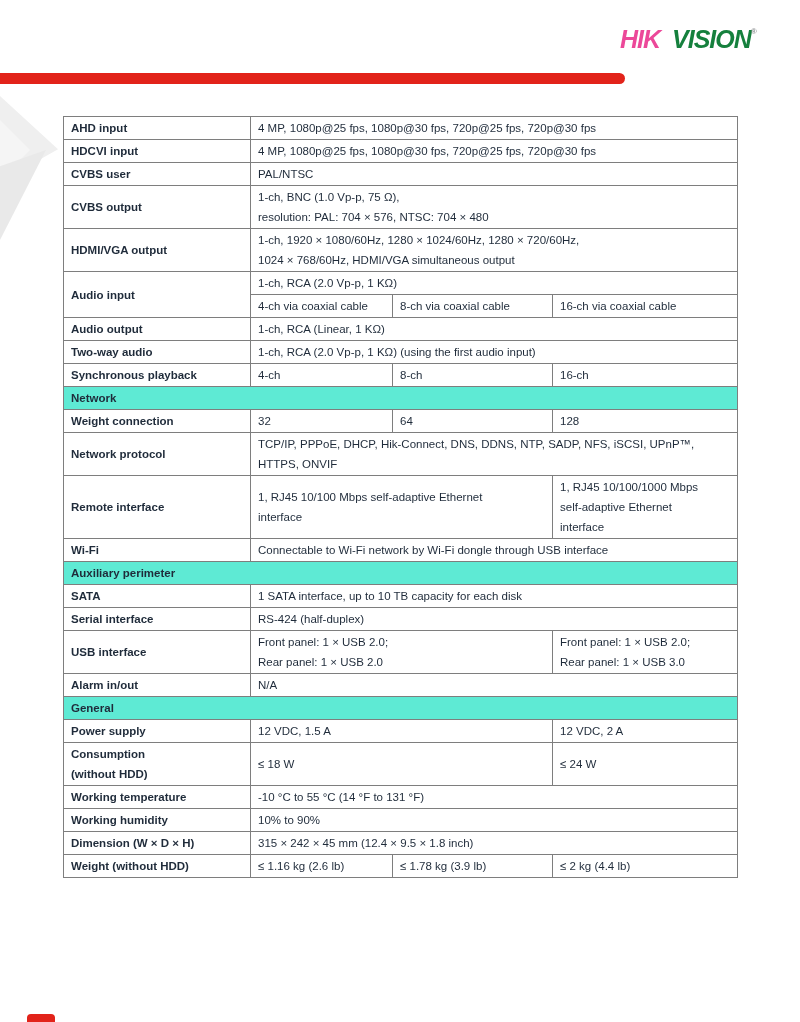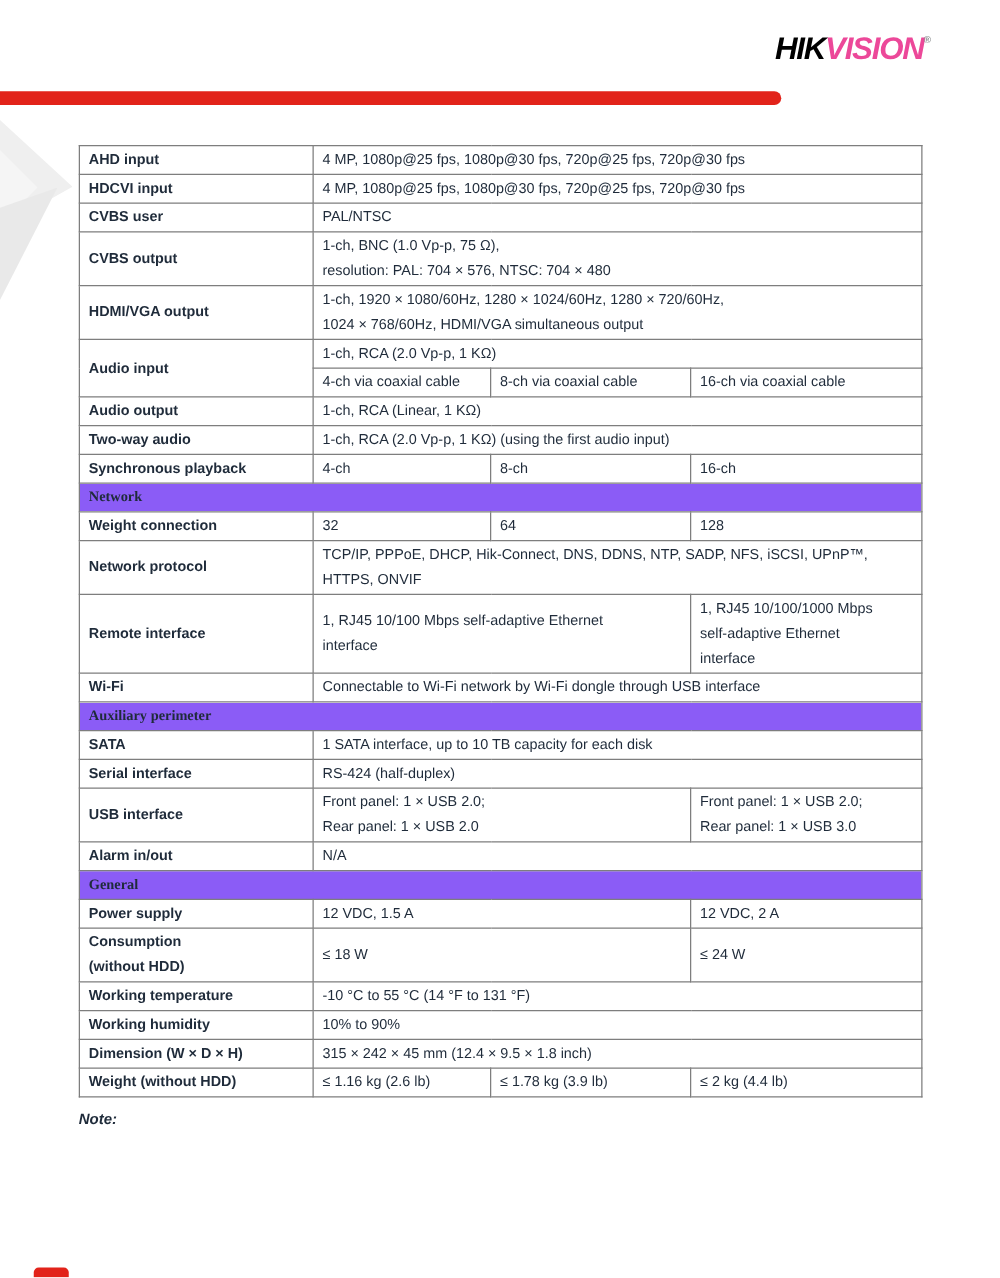--- a/index.html
+++ b/index.html
@@ -3,40 +3,40 @@
 <meta charset="utf-8">
 <style>
   html,body{margin:0;padding:0;background:#ffffff;}
   .page{
     position:relative;width:800px;height:1022px;background:#ffffff;
     font-family:"Liberation Sans",sans-serif;color:#1f2b3a;overflow:hidden;
   }
   
   .redbar{position:absolute;left:0;top:73px;width:625px;height:11px;background:#e2231a;border-radius:0 6px 6px 0;}
   .logo{position:absolute;top:25px;left:620px;font-style:italic;font-weight:bold;font-size:25px;letter-spacing:-1px;white-space:nowrap;}
-  .logo .hik{color:#000000;}
-  .logo .vision{color:#ec4899;}
+  .logo .hik{color:#ec4899;}
+  .logo .vision{color:#15803d;margin-left:12px;}
   .logo .tm{font-size:8px;color:#8f9294;vertical-align:top;letter-spacing:0;position:relative;top:2px;}
   
   .wm{position:absolute;pointer-events:none;}
   .wm1{left:0;top:96px;width:58px;height:86px;background:#efefef;clip-path:polygon(0 0,100% 62%,0 100%);}
   .wm2{left:0;top:150px;width:46px;height:90px;background:#e9e9e9;clip-path:polygon(0 18%,100% 0,0 100%);}
   .wm3{left:0;top:120px;width:30px;height:60px;background:#f5f5f5;clip-path:polygon(0 0,100% 50%,0 100%);}
   
   .spec-table{
     position:absolute;left:63px;top:116px;width:674px;
     border-collapse:collapse;table-layout:fixed;font-size:11.5px;
     border:1.5px solid #6f6f6f;
   }
   .spec-table td{
     border:1px solid #7e7e7e;padding:1px 7px;line-height:20px;
     vertical-align:middle;white-space:pre-line;overflow:hidden;
   }
   .spec-table td.lbl{font-weight:bold;}
-  .spec-table tr.section td{background:#8b5cf6;font-weight:bold;font-family:Liberation Serif, serif;}
+  .spec-table tr.section td{background:#5eead4;font-weight:bold;}
   
   .note{position:absolute;left:63px;top:884px;width:674px;font-size:12px;color:#1f2b3a;}
   .note-title{font-weight:bold;font-style:italic;margin:0 0 6px 0;}
   .note p{margin:0;text-align:justify;line-height:22.5px;}
   
   .footer-dot{position:absolute;left:27px;top:1014px;width:28px;height:8px;background:#e2231a;border-radius:4px 4px 0 0;}
 </style>
 </head>
 <body>
 
@@ -179,18 +179,17 @@
       <tr>
           <td class="lbl">Weight (without HDD)</td>
           <td>≤ 1.16 kg (2.6 lb)</td>
           <td>≤ 1.78 kg (3.9 lb)</td>
           <td>≤ 2 kg (4.4 lb)</td>
         </tr>
     </tbody>
   </table>
 
   <div class="note">
-    <p class="note-title">Note:</p>
   </div>
 
   <div class="footer-dot"></div>
 
 </div>
 
 </body></html>

